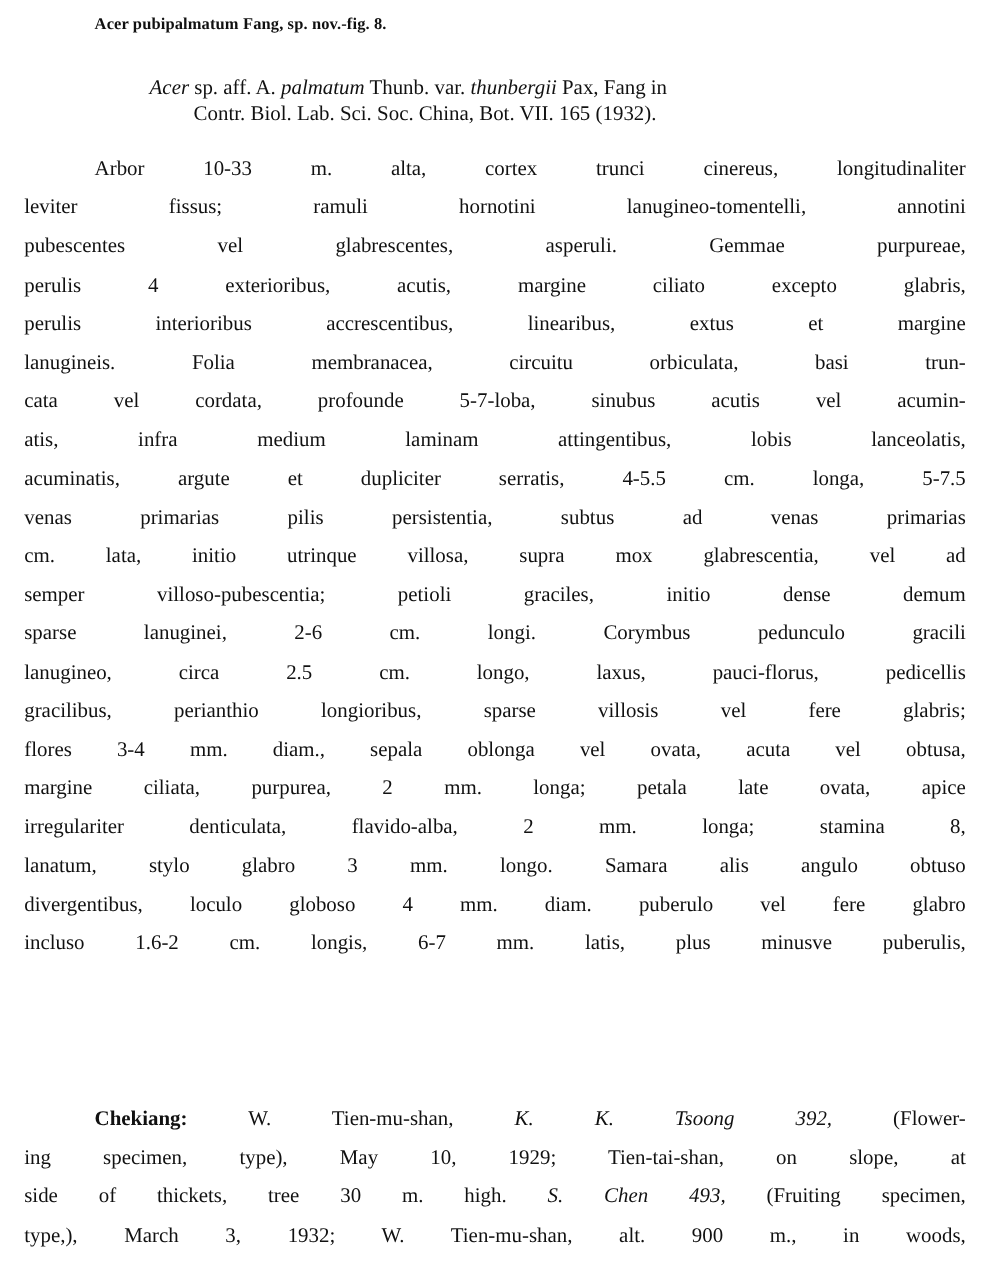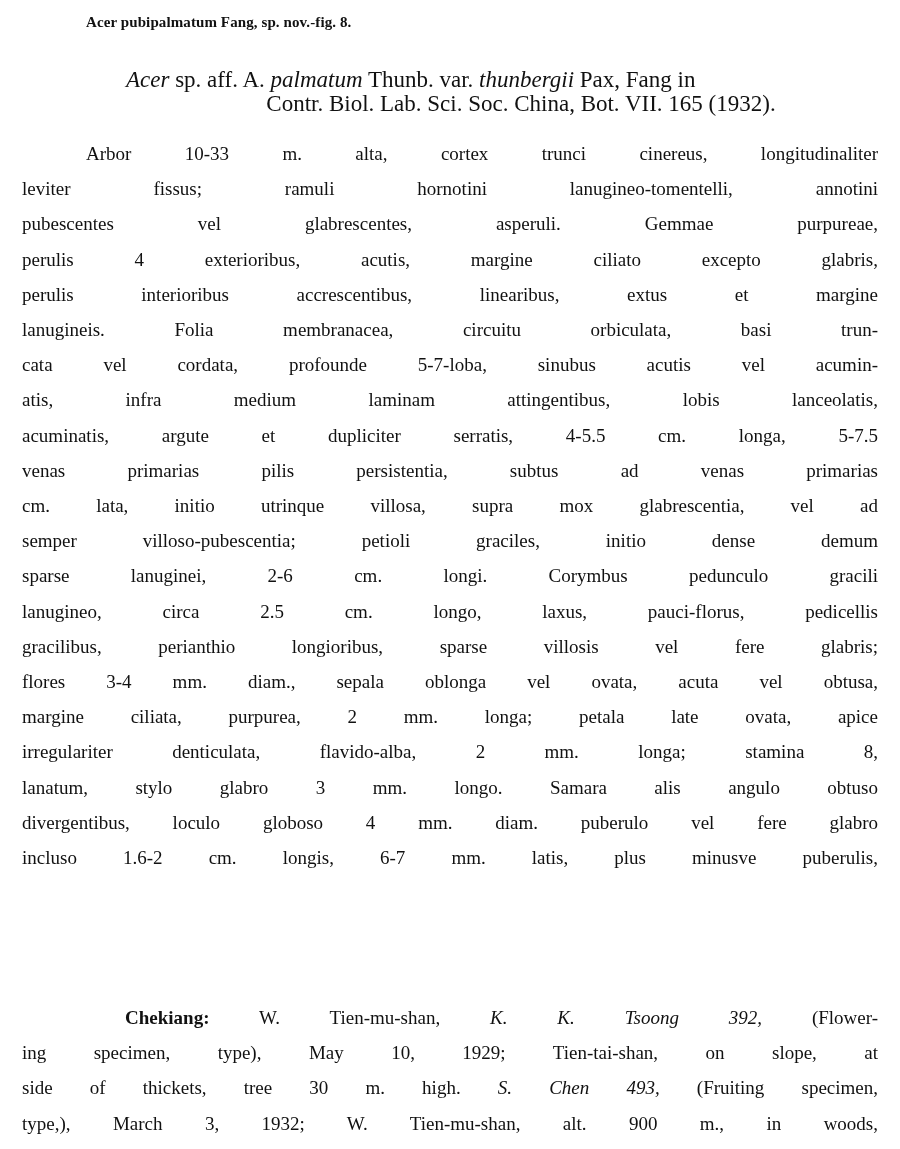--- a/index.html
+++ b/index.html
@@ -6,36 +6,36 @@
   body {
     width: 900px; height: 1149px; overflow: hidden; position: relative;
     font-family: "Liberation Serif", "DejaVu Serif", serif;
     color: #111111;
   }
   .title {
     position: absolute; left: 86px; top: 14px;
     font-size: 15px; font-weight: bold; letter-spacing: 0.1px;
   }
   .synonym {
-    position: absolute; left: 126px; top: 68px; width: 750px;
-    font-size: 23px; line-height: 24px;
+    position: absolute; left: 136px; top: 68px; width: 750px;
+    font-size: 19px; line-height: 24px;
   }
-  .synonym .l2 { display: block; padding-left: 40px; text-align: center; }
+  .synonym .l2 { display: block; padding-left: 40px; }
   .syn-i { font-style: italic; }
   .para {
     position: absolute; left: 22px; width: 856px;
     font-size: 19px; line-height: 35.2px;
     text-align: justify; text-align-last: left;
   }
   .para .ln { display: block; text-align: justify; text-align-last: justify; white-space: nowrap; }
   .para .ln.last { text-align-last: left; }
   .para .ln.ind { padding-left: 64px; }
   #desc { top: 136px; }
   #loc { top: 1000px; }
-  .b { font-weight: bold; margin-left: 39px; }
+  .b { font-weight: bold; }
   .i { font-style: italic; }
 </style>
 </head>
 <body>
 
 <div class="title">
   <span>Acer pubipalmatum Fang,</span><span> sp. nov.-fig. 8.</span>
 </div>
 
 <div class="synonym">

